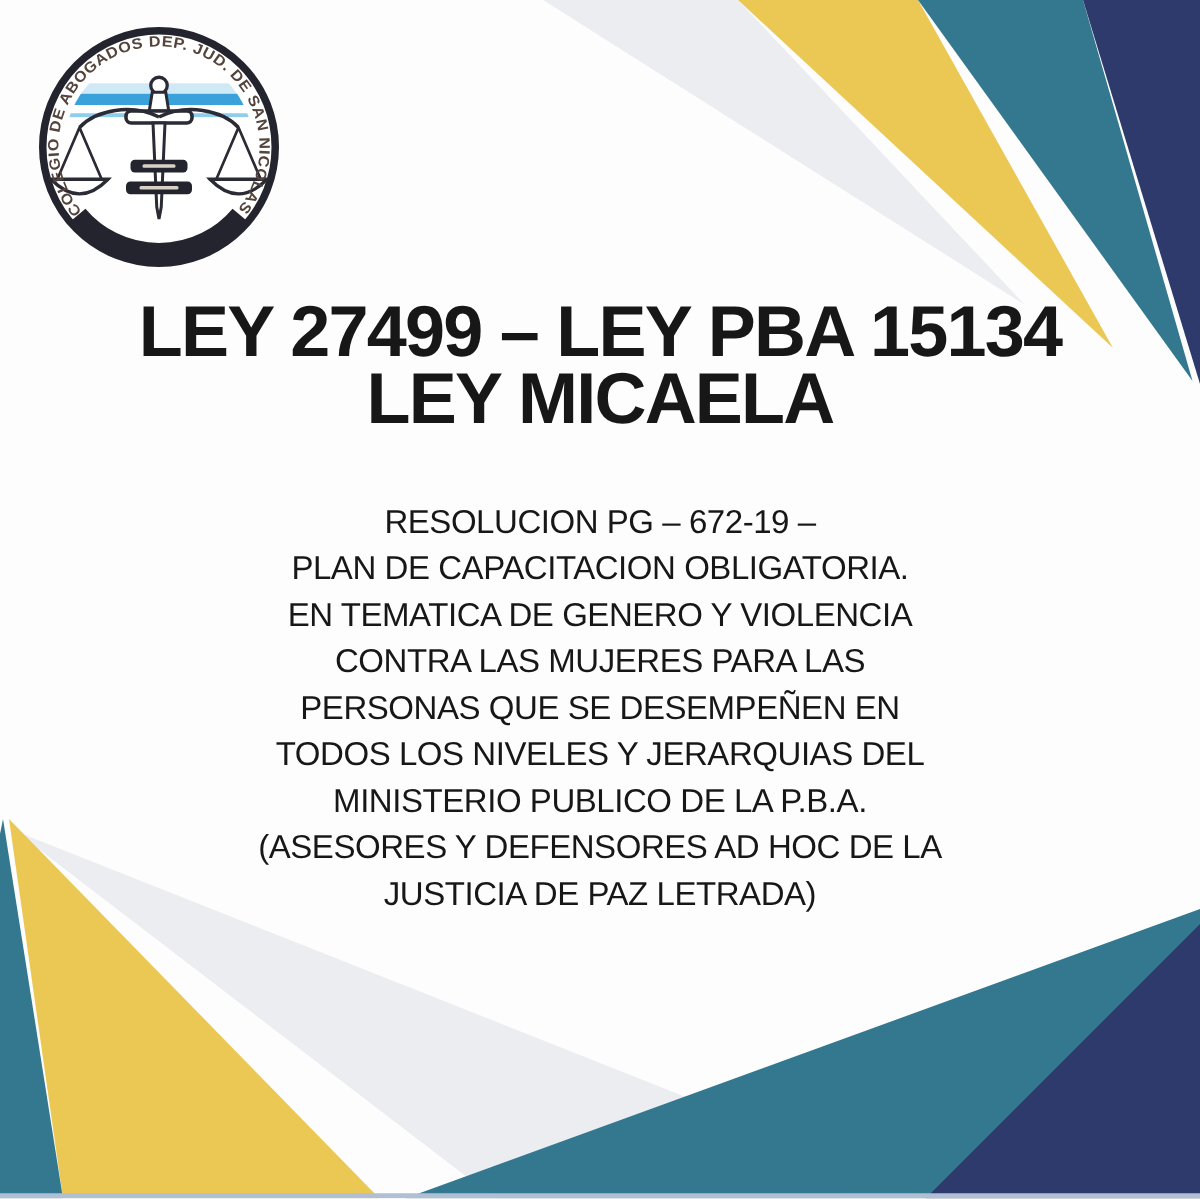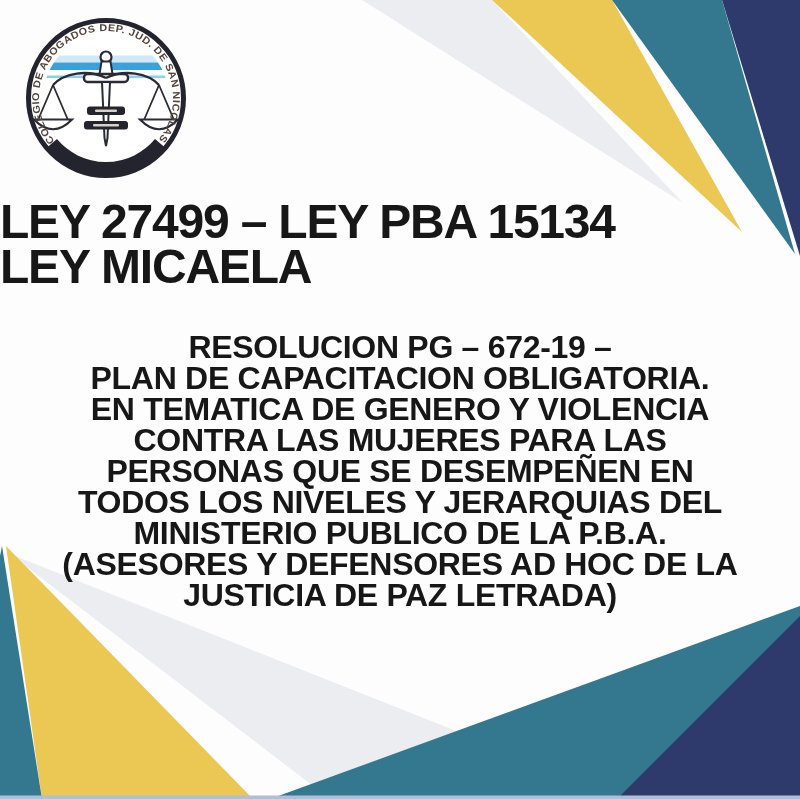--- a/index.html
+++ b/index.html
@@ -16,25 +16,25 @@
   .f-flagpale{fill:var(--flagpale)}
   .f-flagblue{fill:var(--flagblue)}
   .f-flagthin{fill:var(--flagthin)}
   .s-ring{stroke:var(--ring)}
   .s-ink{stroke:var(--ink)}
   .bar-dash{fill:#d8d2c6}
 
   .ring-text{font-family:"Liberation Sans",sans-serif;font-size:10px;font-weight:700;
              fill:var(--ringtext);letter-spacing:.4px}
 
-  .title{position:absolute;left:0;right:0;top:199px;text-align:left;
+  .title{position:absolute;left:0;right:0;top:199px;text-align:center;
          font-weight:700;font-size:48px;line-height:45px;letter-spacing:-1.2px;
          color:var(--text);white-space:pre-line}
   .bodytext{position:absolute;left:0;right:0;top:332px;text-align:center;
-         font-weight:700;font-size:32px;line-height:31px;letter-spacing:-.3px;
+         font-weight:400;font-size:22px;line-height:31px;letter-spacing:-.3px;
          color:var(--text);white-space:pre-line}
 </style>
 </head>
 <body>
 
 <div class="page">
 
   <svg class="bg" viewBox="0 0 800 799">
 
     <polygon points="362,0 492,0 683,203" class="f-grayband"></polygon>

